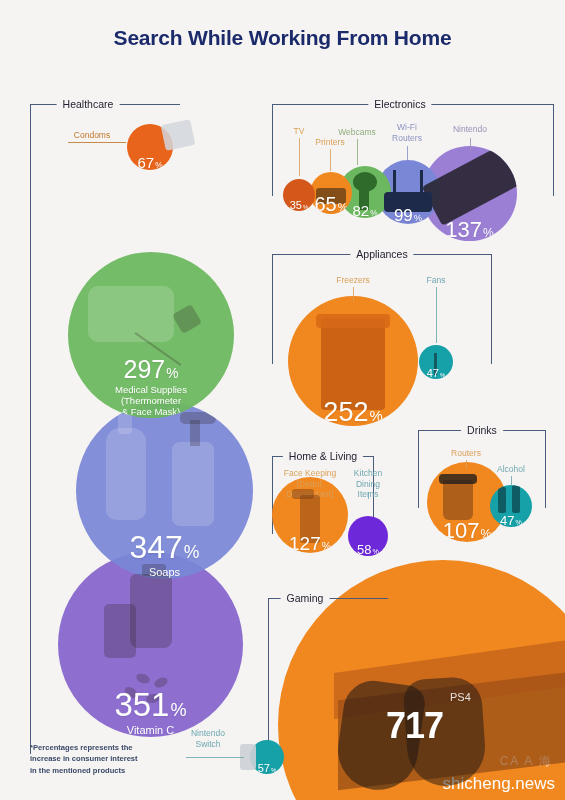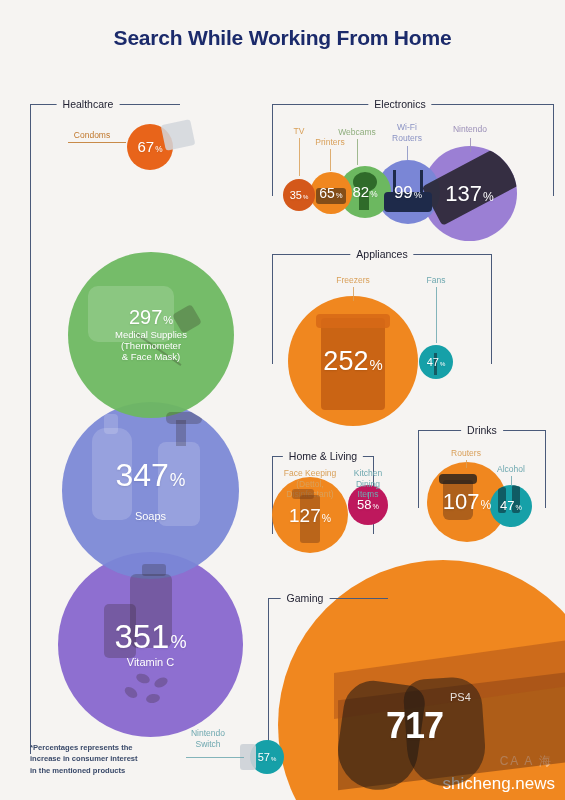--- a/index.html
+++ b/index.html
@@ -50,21 +50,21 @@
     transform: translate(-50%, -50%);
   }
 
   
   .bubble {
     position: absolute;
     border-radius: 50%;
     display: flex;
     flex-direction: column;
     align-items: center;
-    justify-content: center;
+    justify-content: flex-end;
     box-sizing: border-box;
     overflow: hidden;
   }
   .bubble .val {
     position: relative;
     z-index: 3;
     color: #ffffff;
     font-weight: normal;
     line-height: 1;
     white-space: nowrap;
@@ -162,37 +162,37 @@
     <div class="prod dark" style="left:78px; top:122px; width:14px; height:9px; border-radius:50%; transform:rotate(20deg);"></div>
     <div class="prod dark" style="left:96px; top:126px; width:14px; height:9px; border-radius:50%; transform:rotate(-25deg);"></div>
     <div class="prod dark" style="left:66px; top:136px; width:14px; height:9px; border-radius:50%; transform:rotate(35deg);"></div>
     <div class="prod dark" style="left:88px; top:142px; width:14px; height:9px; border-radius:50%; transform:rotate(-10deg);"></div>
     <div class="val" style="font-size:33px;">
       <span>351</span><span class="pct">%</span>
     </div>
     <div class="cap" style="font-size:11px;">Vitamin C</div>
   </div>
 
-  <div class="bubble" style="left:62px; top:402px; width:177px; height:177px; background:rgba(122,134,214,0.93);gap:16px;">
+  <div class="bubble" style="left:76px; top:402px; width:177px; height:177px; background:rgba(122,134,214,0.93);">
     <div class="prod light" style="left:30px; top:26px; width:40px; height:92px; border-radius:14px 14px 10px 10px;"></div>
     <div class="prod light" style="left:42px; top:12px; width:14px; height:20px; border-radius:4px;"></div>
     <div class="prod light" style="left:96px; top:40px; width:42px; height:84px; border-radius:8px;"></div>
     <div class="prod dark" style="left:104px; top:10px; width:36px; height:12px; border-radius:5px;"></div>
     <div class="prod dark" style="left:114px; top:18px; width:10px; height:26px;"></div>
     <div class="val" style="font-size:32px;">
       <span>347</span><span class="pct">%</span>
     </div>
     <div class="cap" style="font-size:11px;">Soaps</div>
   </div>
 
   <div class="bubble" style="left:68px; top:252px; width:166px; height:166px; background:rgba(108,184,96,0.94);">
     <div class="prod light" style="left:20px; top:34px; width:86px; height:56px; border-radius:10px;"></div>
     <div class="prod dark" style="left:108px; top:56px; width:22px; height:22px; border-radius:4px; transform:rotate(-30deg);"></div>
     <div class="prod dark" style="left:62px; top:96px; width:56px; height:2px; transform:rotate(35deg);"></div>
-    <div class="val" style="font-size:20px;">
+    <div class="val" style="font-size:25px;">
       <span>297</span><span class="pct">%</span>
     </div>
     <div class="cap" style="font-size:9.5px;">Medical Supplies
 (Thermometer
 &amp; Face Mask)</div>
   </div>
 
 
   <div class="bubble" style="left:127px; top:124px; width:46px; height:46px; background:#e8641a;">
     <div class="val" style="font-size:15px;">
@@ -233,21 +233,21 @@
     <div class="prod dark" style="left:20px; top:24px; width:10px; height:20px; background:#2f6b2a; opacity:1;"></div>
     <div class="val" style="font-size:15px;">
       <span>82</span><span class="pct">%</span>
     </div>
   </div>
   <div class="conn-label" style="left:357px; top:127px; color:#8fae7e;">Webcams</div>
   <div class="conn-line conn-v" style="left:357px; top:139px; height:26px; color:#8fae7e;"></div>
 
   <div class="bubble" style="left:310px; top:172px; width:42px; height:42px; background:#f0871f;">
     <div class="prod dark" style="left:6px; top:16px; width:30px; height:16px; border-radius:3px; background:rgba(60,40,20,0.6); opacity:1;"></div>
-    <div class="val" style="font-size:14px;">
+    <div class="val" style="font-size:20px;">
       <span>65</span><span class="pct">%</span>
     </div>
   </div>
   <div class="conn-label" style="left:330px; top:137px; color:#d9a05a;">Printers</div>
   <div class="conn-line conn-v" style="left:330px; top:149px; height:22px; color:#d9a05a;"></div>
 
   <div class="bubble" style="left:283px; top:179px; width:32px; height:32px; background:#d4581a;">
     <div class="val" style="font-size:11px;">
       <span>35</span><span class="pct">%</span>
     </div>
@@ -284,21 +284,21 @@
     <div class="prod dark" style="left:28px; top:18px; width:20px; height:48px; border-radius:3px; background:rgba(120,60,20,0.45); opacity:1;"></div>
     <div class="prod dark" style="left:20px; top:12px; width:22px; height:10px; border-radius:3px; background:rgba(120,60,20,0.45); opacity:1;"></div>
     <div class="val" style="font-size:19px;">
       <span>127</span><span class="pct">%</span>
     </div>
   </div>
   <div class="conn-label" style="left:310px; top:468px; color:#d9a05a;">Face Keeping
 (Dettol,
 Disinfectant)</div>
 
-  <div class="bubble" style="left:348px; top:485px; width:40px; height:40px; background:#be185d;">
+  <div class="bubble" style="left:348px; top:516px; width:40px; height:40px; background:#6d28d9;">
     <div class="val" style="font-size:13px;">
       <span>58</span><span class="pct">%</span>
     </div>
   </div>
   <div class="conn-label" style="left:368px; top:468px; color:#6fa8b0;">Kitchen
 Dining
 Items</div>
   <div class="conn-line conn-v" style="left:368px; top:492px; height:7px; color:#6fa8b0;"></div>
 
   <div class="bracket no-bottom" style="left:418px; top:430px; width:128px; height:78px;"></div>

